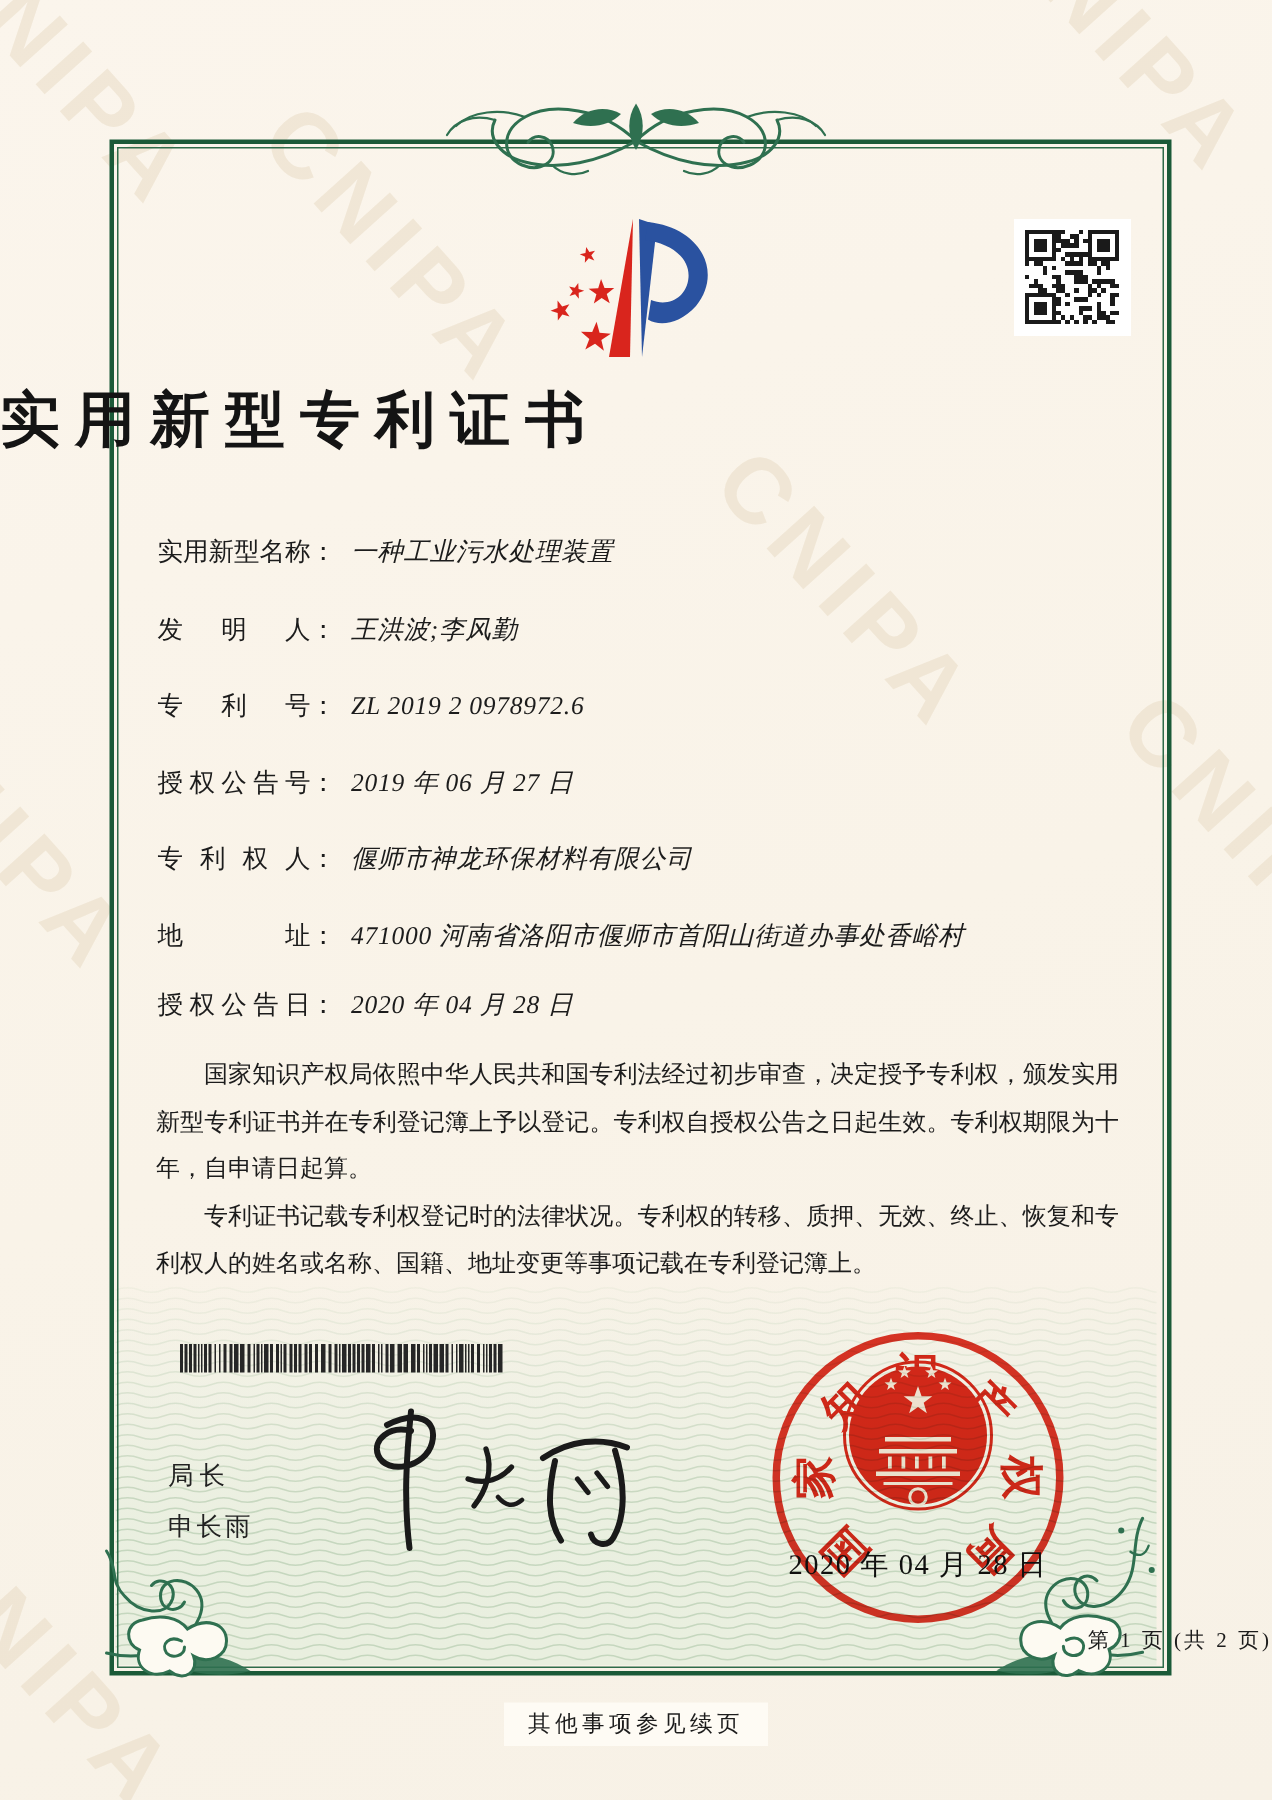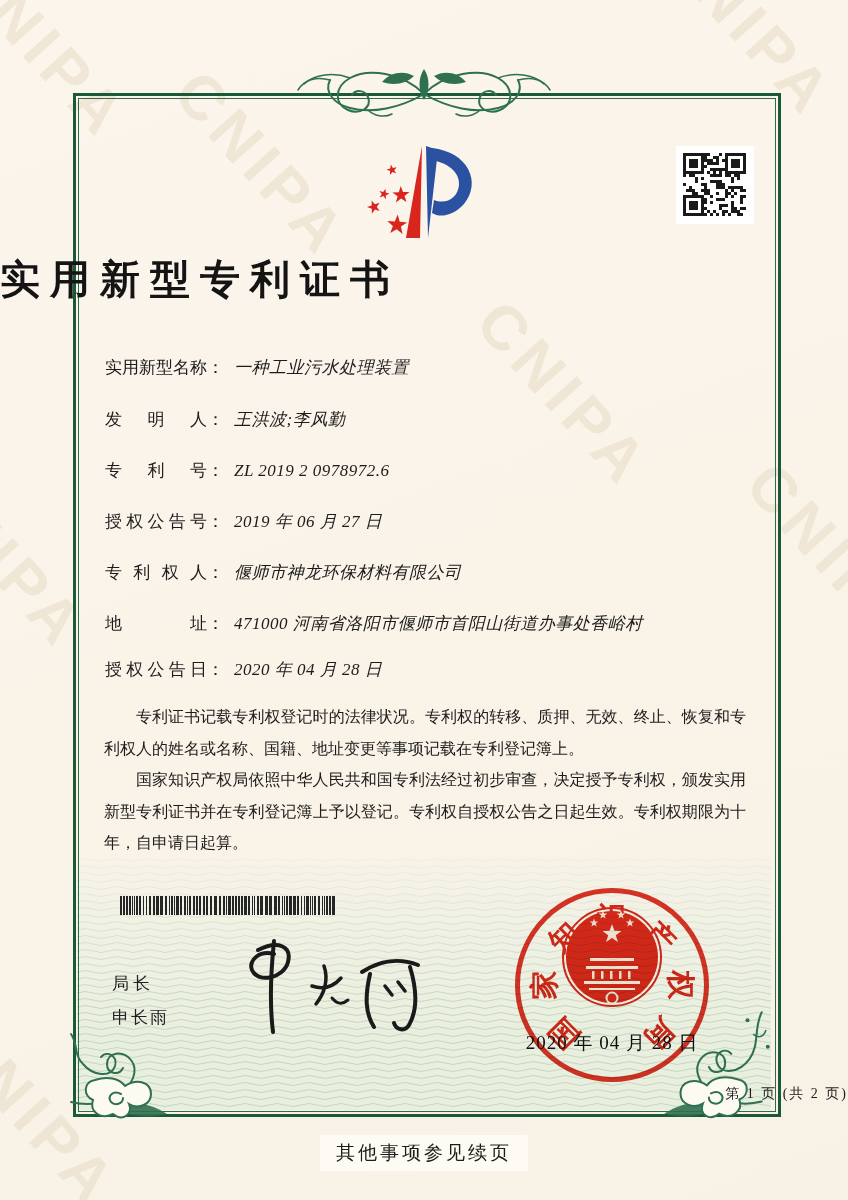--- a/index.html
+++ b/index.html
@@ -45,21 +45,21 @@
   .seal{position:absolute;left:515px;top:888px;width:194px;height:194px;mix-blend-mode:multiply;}
   .seal-ring{position:absolute;inset:0;border:5px solid #dd2a1b;border-radius:50%;opacity:.95;}
   .seal-char{position:absolute;font-size:29px;font-weight:bold;color:#dd2a1b;line-height:1;}
   .emblem{position:absolute;left:47px;top:16px;}
   .seal-date{position:absolute;left:0;top:142px;width:100%;text-align:center;font-size:19px;
              color:#111;letter-spacing:1px;z-index:5;}
   
   .page-no{position:absolute;left:0;top:1085px;width:100%;text-align:right;font-size:14px;letter-spacing:2px;}
   .cont-note{position:absolute;left:0;top:1135px;width:100%;text-align:center;}
   .cont-note span{display:inline-block;background:rgba(255,253,246,.85);padding:5px 16px;
-                  font-size:19px;letter-spacing:3px;}
+                  font-size:15px;letter-spacing:3px;}
   .orn{position:absolute;pointer-events:none;}
 </style>
 </head>
 <body>
 
 <div class="page">
 
   <div class="wm" style="left:-70px;top:10px">CNIPA</div>
   <div class="wm" style="left:150px;top:128px">CNIPA</div>
   <div class="wm" style="left:636px;top:-12px">CNIPA</div>
@@ -402,22 +402,22 @@
     <span class="flabel">专利权人</span><span class="fcolon">：</span><span class="fvalue">偃师市神龙环保材料有限公司</span>
   </div>
   <div class="frow" style="top:612px">
     <span class="flabel">地址</span><span class="fcolon">：</span><span class="fvalue">471000  河南省洛阳市偃师市首阳山街道办事处香峪村</span>
   </div>
   <div class="frow" style="top:658px;right:0">
     <span><span class="flabel">授权公告日</span><span class="fcolon">：</span><span class="fvalue">2020 年 04 月 28 日</span></span>
   </div>
 
   <div class="body-text">
+    <p>国家知识产权局依照中华人民共和国专利法经过初步审查，决定授予专利权，颁发实用新型专利证书并在专利登记簿上予以登记。专利权自授权公告之日起生效。专利权期限为十年，自申请日起算。</p>
     <p>专利证书记载专利权登记时的法律状况。专利权的转移、质押、无效、终止、恢复和专利权人的姓名或名称、国籍、地址变更等事项记载在专利登记簿上。</p>
-    <p>国家知识产权局依照中华人民共和国专利法经过初步审查，决定授予专利权，颁发实用新型专利证书并在专利登记簿上予以登记。专利权自授权公告之日起生效。专利权期限为十年，自申请日起算。</p>
   </div>
 
   <svg class="barcode" id="barcode-svg" width="216" height="20" xmlns="http://www.w3.org/2000/svg">
       <rect x="0" y="0" width="2" height="19" fill="#262626"></rect>
       <rect x="3" y="0" width="2" height="19" fill="#262626"></rect>
       <rect x="6" y="0" width="2" height="19" fill="#262626"></rect>
       <rect x="9" y="0" width="2" height="19" fill="#262626"></rect>
       <rect x="12" y="0" width="1" height="19" fill="#262626"></rect>
       <rect x="14" y="0" width="1" height="19" fill="#262626"></rect>
       <rect x="16" y="0" width="2" height="19" fill="#262626"></rect>

